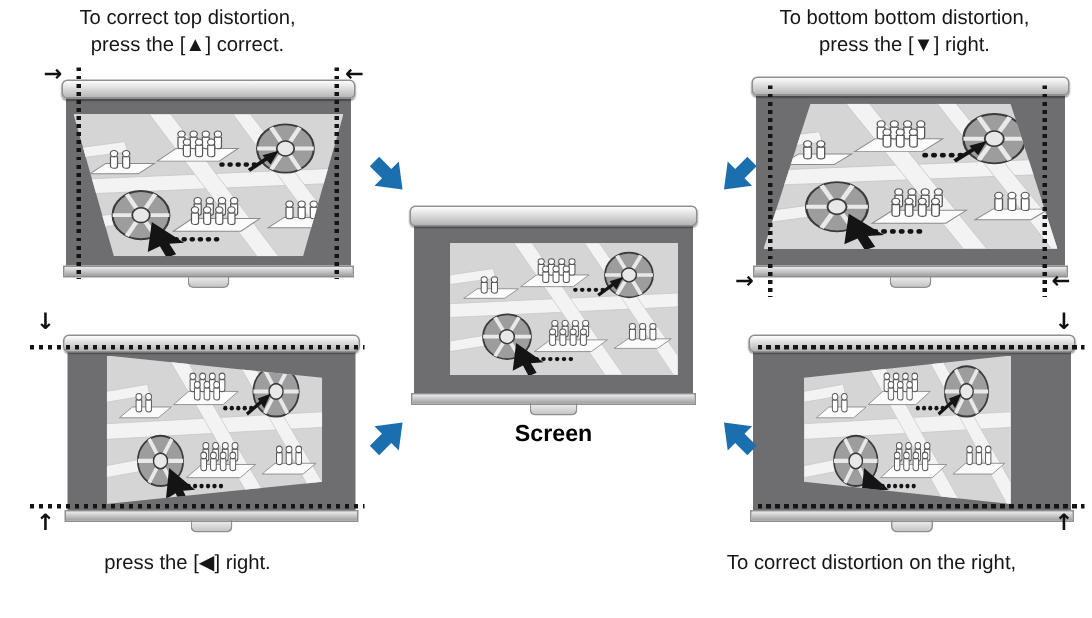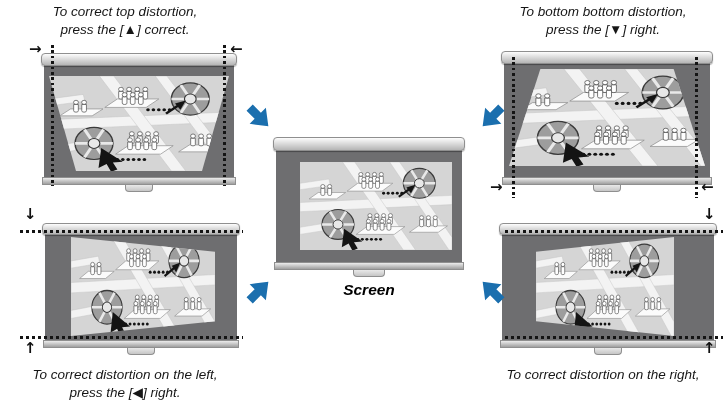--- a/index.html
+++ b/index.html
@@ -4,21 +4,21 @@
 <style>
   :root{
     --accent-blue:#1b6fae;
     --screen-surface:#6e6e70;
     --image-bg:#d5d5d5;
     --text:#1a1a1a;
   }
   html,body{margin:0;padding:0;background:#fff;}
   #stage{
     position:relative;width:728px;height:412px;background:#ffffff;overflow:hidden;
-    font-family:"Liberation Sans","DejaVu Sans",sans-serif;color:var(--text);font-style:italic;
+    font-family:"Liberation Sans","DejaVu Sans",sans-serif;color:var(--text);
   }
   
   .caption{position:absolute;text-align:center;font-size:13.5px;line-height:18px;color:#161616;}
   
   .screen{position:absolute;}
   .roller{position:absolute;left:-3px;right:-3px;top:0;height:10px;border:1px solid #8f8f8f;
     border-radius:4px;background:linear-gradient(#fdfdfd,#b5b5b5);box-shadow:0 1px 1px rgba(0,0,0,.35);z-index:2;}
   .surface{position:absolute;left:0;right:0;background:var(--screen-surface);}
   .img{position:absolute;overflow:hidden;}
   .img svg{display:block;width:100%;height:100%;}
@@ -170,24 +170,23 @@
 
   <div class="caption" style="left:10px;top:3px;width:230px">
     <div>To correct top distortion,</div>
     <div>press the [▲] correct.</div>
   </div>
   <div class="caption" style="left:480px;top:3px;width:246px">
     <div>To bottom bottom distortion,</div>
     <div>press the [▼] right.</div>
   </div>
   <div class="caption" style="left:2px;top:366px;width:246px">
-    <div>To correct distortion on the left,</div>
     <div>press the [◀] right.</div>
   </div>
-  <div class="caption" style="left:478px;top:366px;width:250px">
+  <div class="caption" style="left:456px;top:366px;width:250px">
     <div>To correct distortion on the right,</div>
   </div>
 
   <div class="screen s-tl">
     <div class="roller"></div>
     <div class="surface">
       <div class="img">
         <svg viewBox="0 0 200 124" preserveAspectRatio="none">
             <use href="#mapimg"></use>
           </svg>

